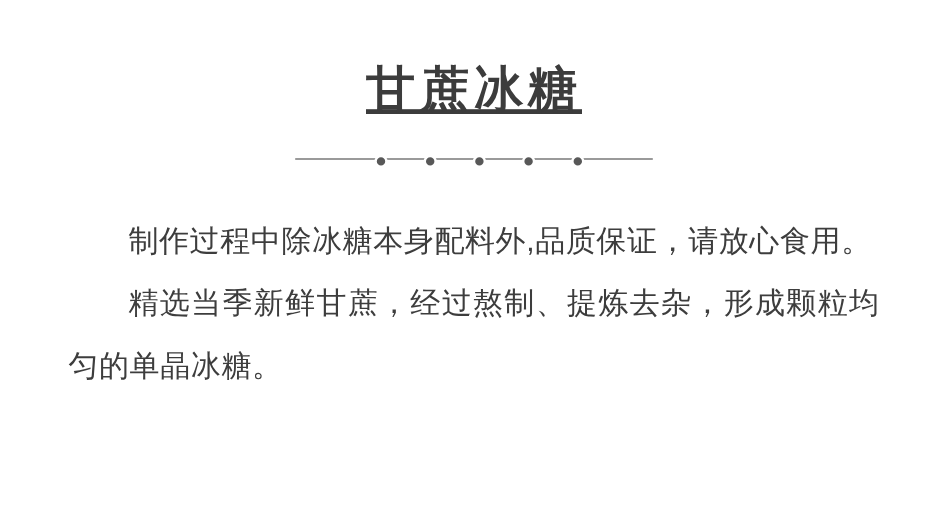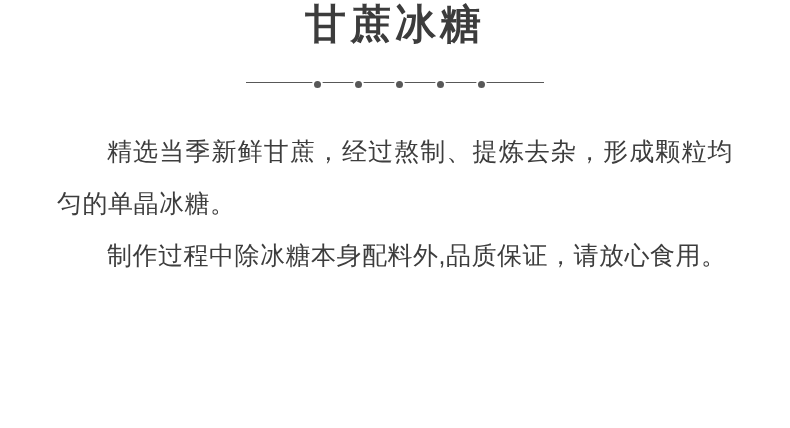--- a/index.html
+++ b/index.html
@@ -19,21 +19,23 @@
     height: 428px;
     box-sizing: border-box;
   }
   .title {
     text-align: center;
     font-size: 41px;
     font-weight: bold;
     color: #3c3c3c;
     letter-spacing: 4px;
     margin: 0;
+    padding-top: 50px;
     line-height: 1.2;
+    text-decoration: underline;
   }
   .divider {
     margin: 26px auto 0 auto;
     width: 298px;
     height: 16px;
     position: relative;
   }
   .divider .line {
     position: absolute;
     top: 7px;
@@ -83,17 +85,17 @@
   <div class="divider">
     <div class="line"></div>
     <span class="dot d1"></span>
     <span class="dot d2"></span>
     <span class="dot d3"></span>
     <span class="dot d4"></span>
     <span class="dot d5"></span>
   </div>
 
   <div class="body-copy">
+    <p>制作过程中除冰糖本身配料外,品质保证，请放心食用。</p>
     <p>精选当季新鲜甘蔗，经过熬制、提炼去杂，形成颗粒均匀的单晶冰糖。</p>
-    <p>制作过程中除冰糖本身配料外,品质保证，请放心食用。</p>
   </div>
 
 </div>
 
 </body></html>

